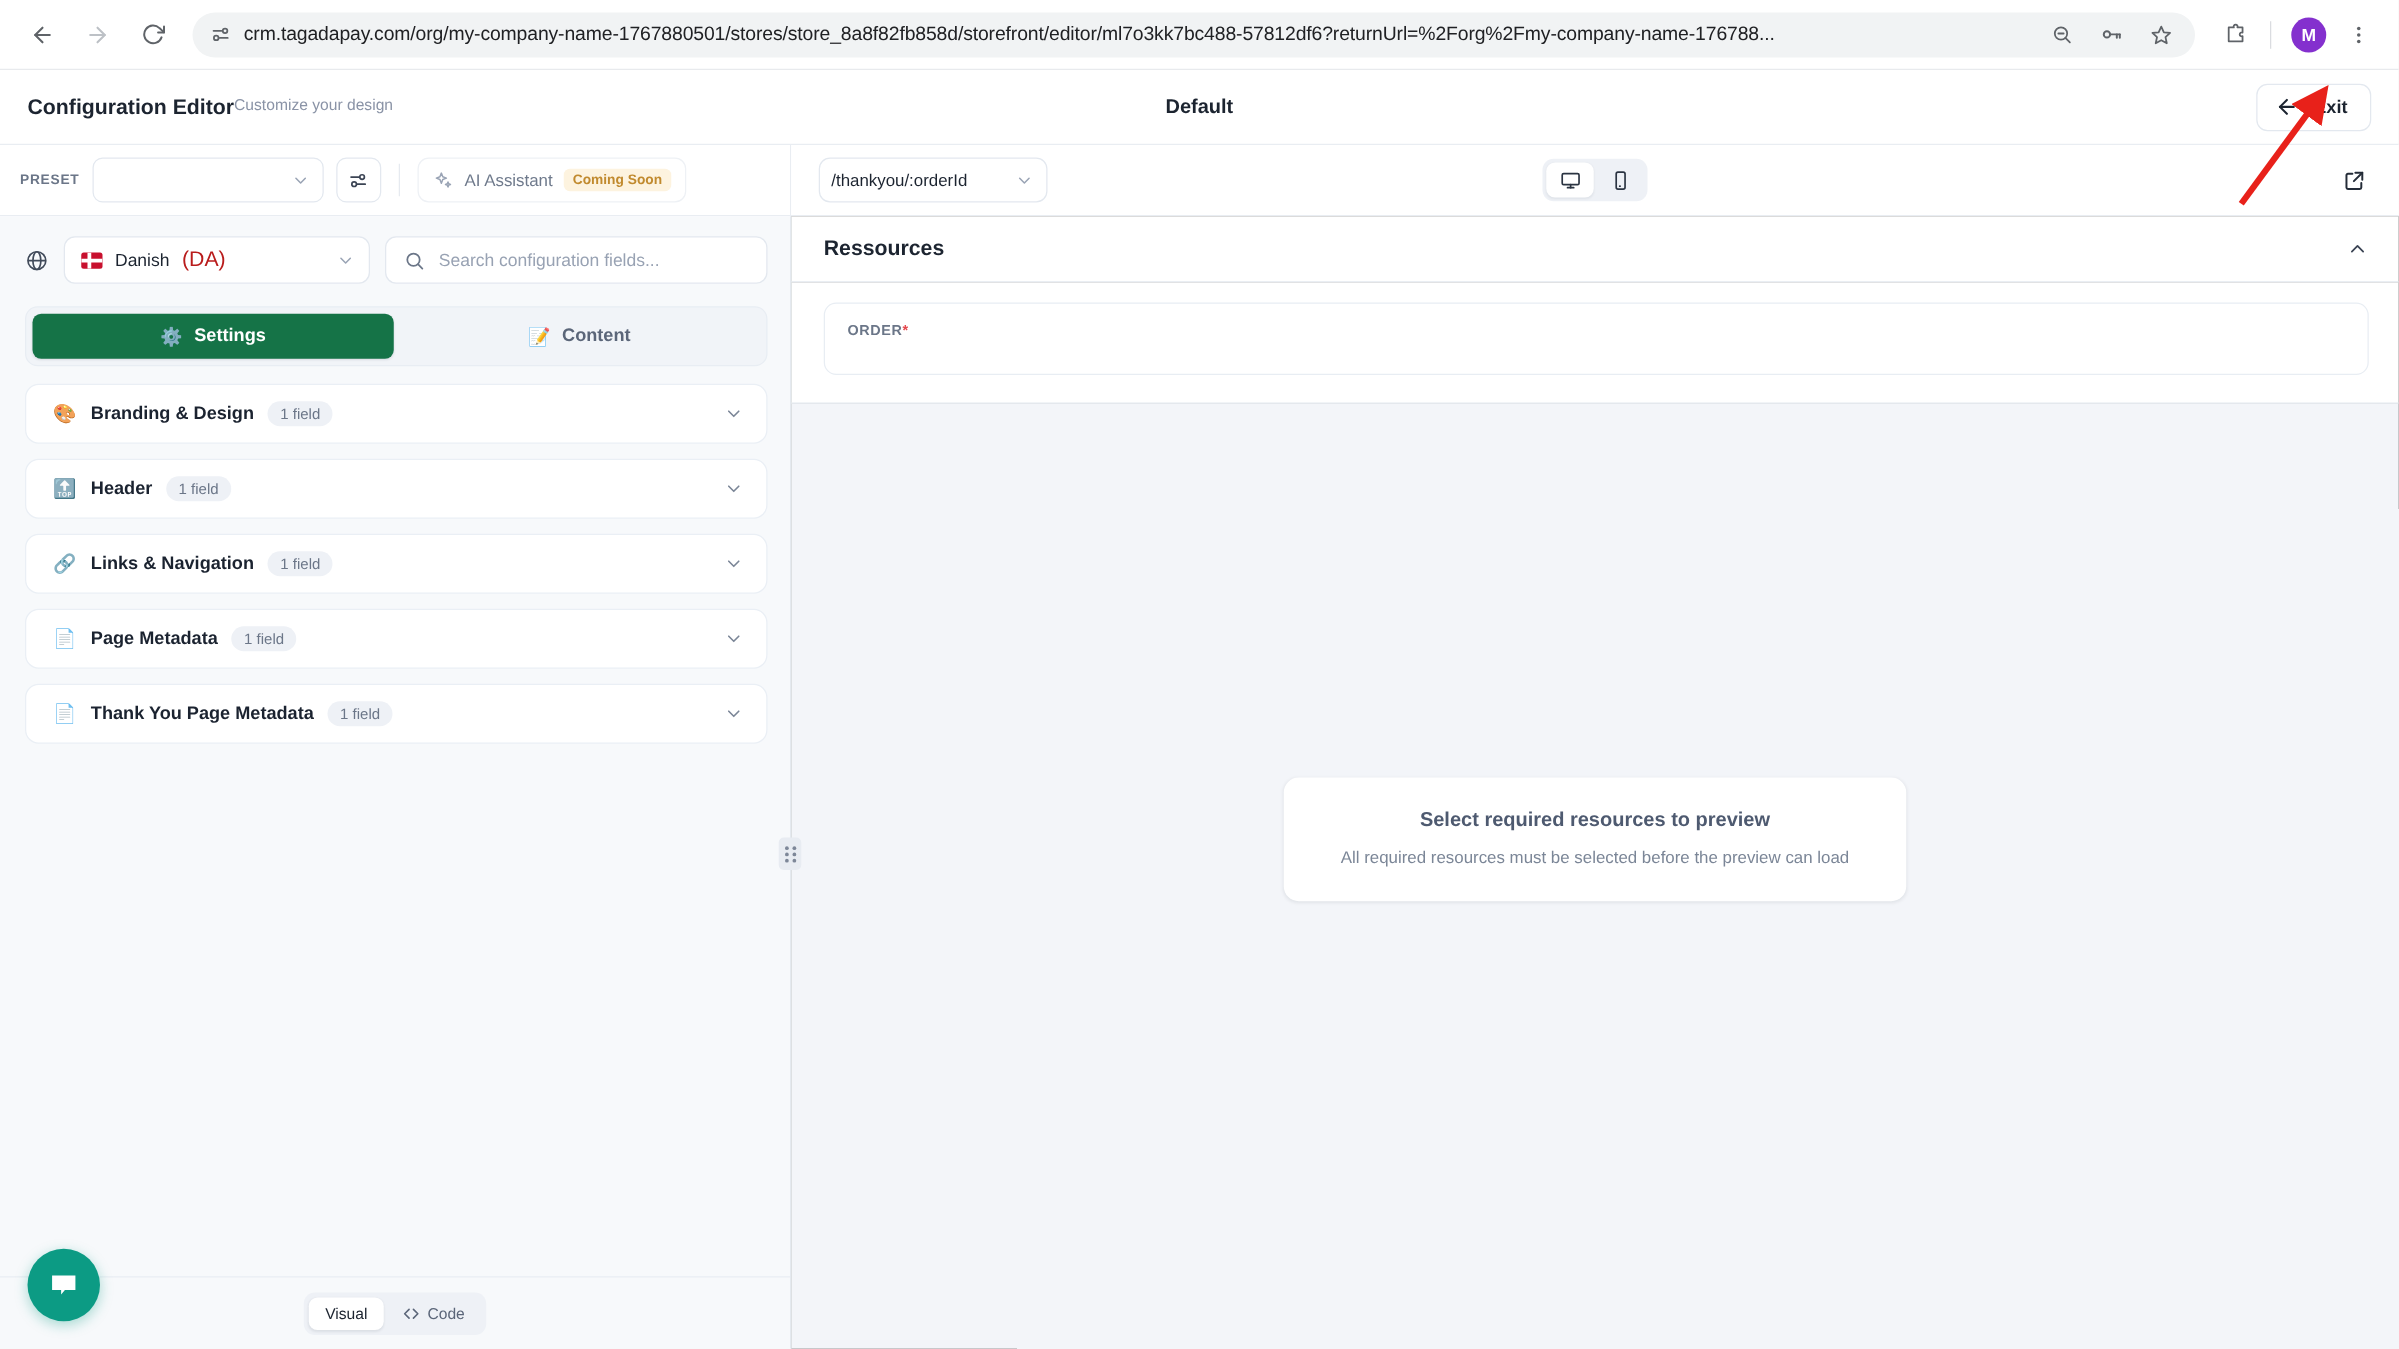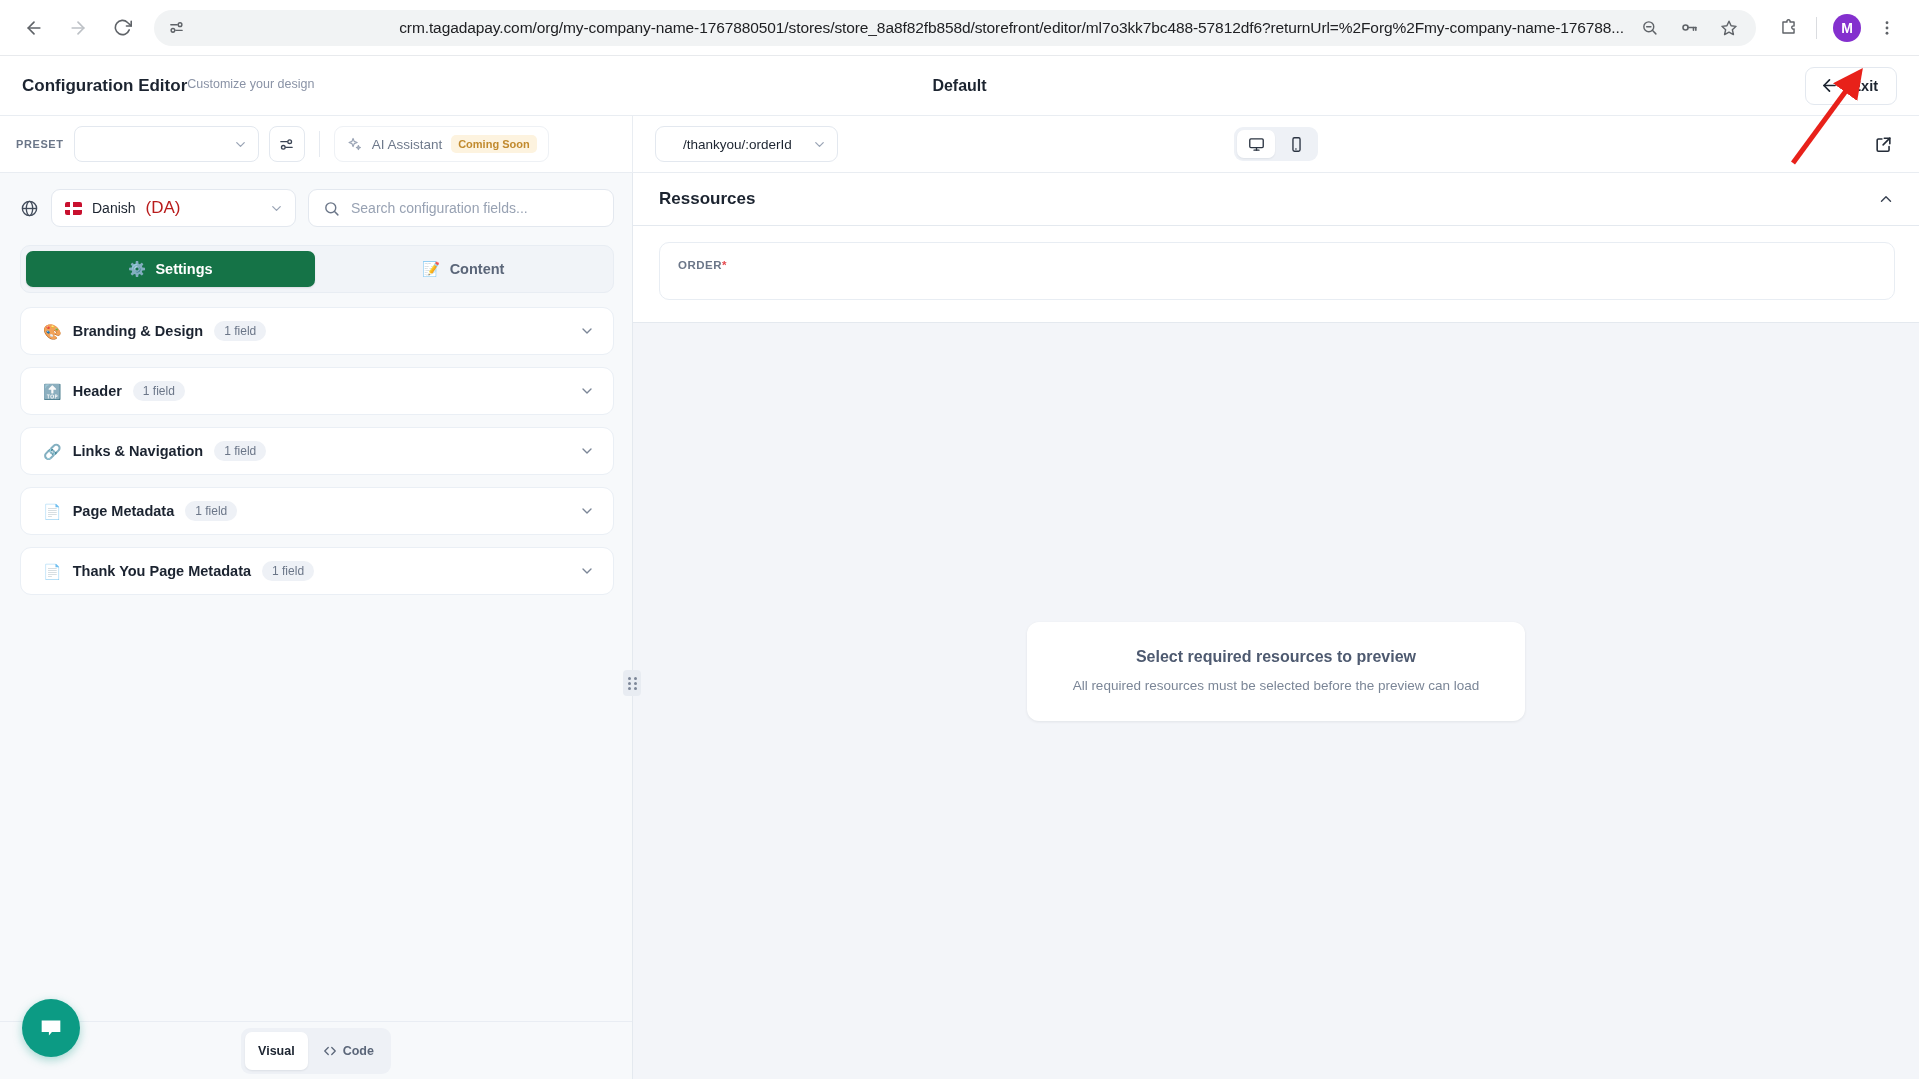--- a/index.html
+++ b/index.html
@@ -45,21 +45,20 @@
   }
   .omnibox-icon { flex: 0 0 auto; color: #5f6368; display:flex; align-items:center; }
   .omnibox-url {
     flex: 1 1 auto;
     font-size: 15.5px;
     color: #202124;
     white-space: nowrap;
     overflow: hidden;
     text-overflow: clip;
     letter-spacing: -0.1px;
-    text-align: right;
   }
   .omni-action {
     width: 30px; height: 30px;
     display:flex; align-items:center; justify-content:center;
     color:#5f6368; flex:0 0 auto;
   }
   .chrome-right { display:flex; align-items:center; gap: 2px; padding-left: 4px;}
   .chrome-right .nav-btn { width: 36px; height: 36px; }
   .chrome-divider { width:1px; height:22px; background:#dadce0; margin:0 8px; }
   .avatar {
@@ -154,21 +153,21 @@
     display:flex; align-items:center;
     padding: 0 20px 0 22px;
     position: relative;
     background: #fff;
   }
   .route-select {
     width: 183px; height: 36px;
     border: 1px solid #e3e8ef; border-radius: 9px;
     background:#fff;
     display:flex; align-items:center; justify-content:space-between;
-    padding: 0 10px 0 27px;
+    padding: 0 10px 0 9px;
     font-size: 13.5px; color:#1c2430;
   }
   .device-toggle {
     position:absolute; left:50%; transform: translateX(-50%);
     display:flex; align-items:center;
     background:#eef1f6; border-radius: 9px;
     padding: 3px; gap: 2px;
   }
   .device-btn {
     width: 38px; height: 28px;
@@ -279,24 +278,24 @@
     display:flex; align-items:center; justify-content:center;
     border-top: 1px solid #e9edf3;
     background:#f7f9fb;
     position: relative;
   }
   .vc-toggle {
     display:flex; align-items:center; background:#eef1f6;
     border-radius: 9px; padding: 4px; gap: 2px;
   }
   .vc-btn {
-    height: 38px; padding: 0 13px;
+    height: 26px; padding: 0 13px;
     display:flex; align-items:center; gap: 6px;
     border-radius: 7px;
-    font-size: 12.5px; font-weight: 700; color:#5b6679;
+    font-size: 12.5px; font-weight: 400; color:#5b6679;
   }
   .vc-btn.active { background:#fff; color:#1c2430; box-shadow: 0 1px 2px rgba(16,24,40,.08); }
 
   .chat-bubble {
     position: absolute;
     left: 22px; bottom: 22px;
     width: 58px; height: 58px; border-radius: 50%;
     background: #0c9b84;
     display:flex; align-items:center; justify-content:center;
     box-shadow: 0 3px 10px rgba(12,155,132,.35);

